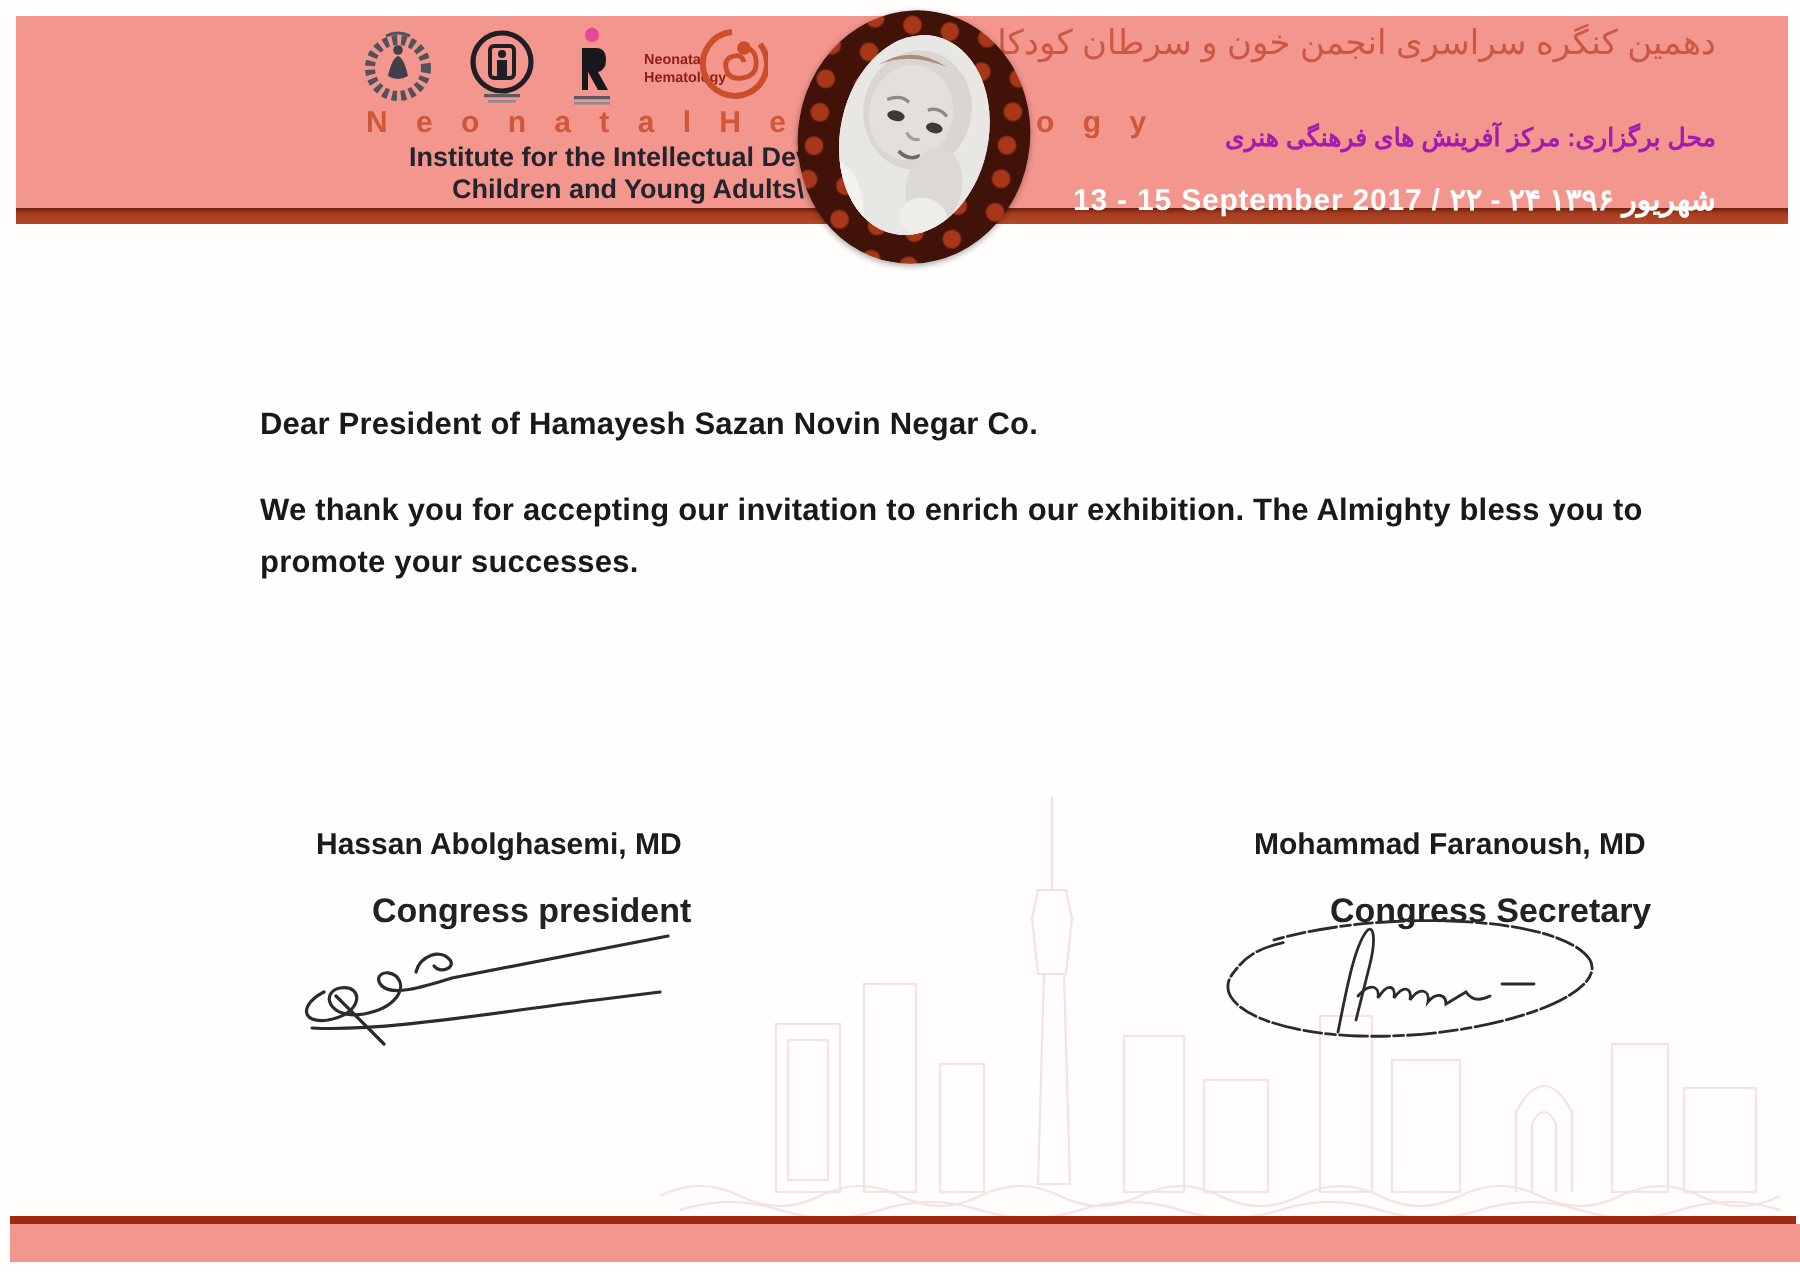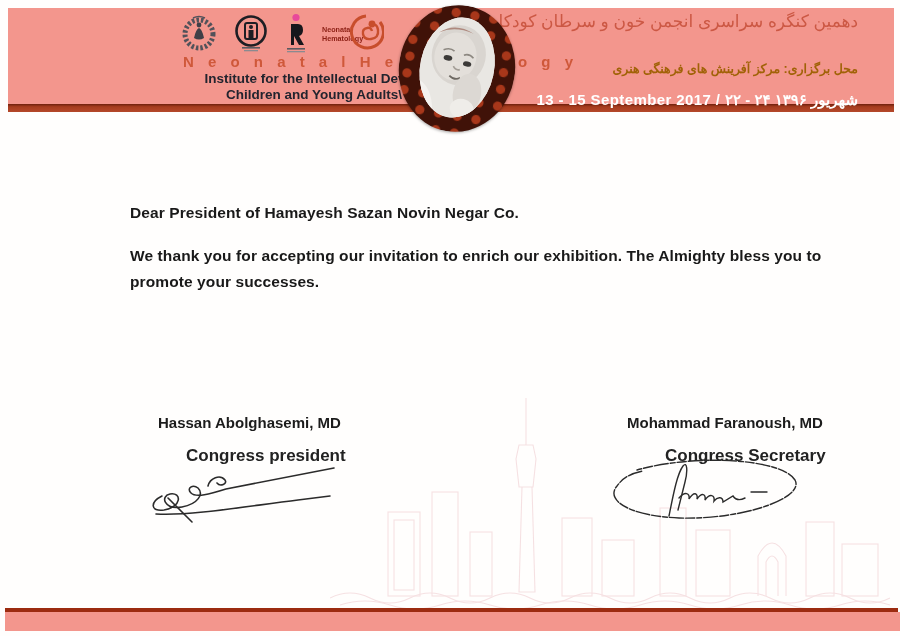--- a/index.html
+++ b/index.html
@@ -16,21 +16,21 @@
   .logo{display:block;}
   .en-congress-title{
     position:absolute; left:183px; top:53px; width:300px; text-align:center;
     font-size:15px; letter-spacing:5px; color:#cf583a; font-weight:bold; white-space:nowrap;
   }
   .inst-lines{position:absolute; left:160px; top:71px; width:322px; text-align:right;
     font-size:13.5px; font-weight:bold; color:#23242e; line-height:15.5px;}
   .fa-small{position:absolute; right:42px; top:11px; font-size:17px; color:#cc5844; font-weight:normal; direction:rtl;}
   .fa-title{position:absolute; right:40px; top:23px; font-size:34px; font-weight:bold; color:#e34a28; direction:rtl; line-height:38px;}
   .fa-venue{position:absolute; right:42px; top:62px; text-align:right; direction:rtl;
-    font-size:12.5px; font-weight:bold; color:#a16207; line-height:15px;}
+    font-size:12.5px; font-weight:bold; color:#a21caf; line-height:15px;}
   .banner-date{position:absolute; right:42px; top:91px; font-size:15px; font-weight:bold; color:#ffffff; letter-spacing:.4px;}
   
   .baby-oval{
     position:absolute; left:399px; top:5px; width:116px; height:127px; border-radius:50%;
     transform:rotate(10deg);
     background-color:#401208;
     background-image:radial-gradient(circle, #a8371a 32%, rgba(74,21,10,0) 40%);
     background-size:19px 17px;
     box-shadow:0 1px 3px rgba(0,0,0,.35);
   }

